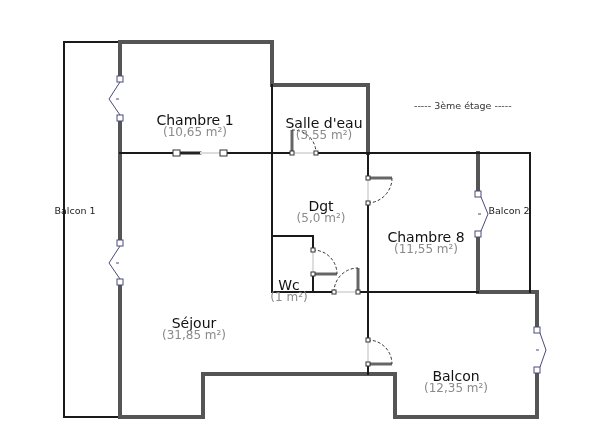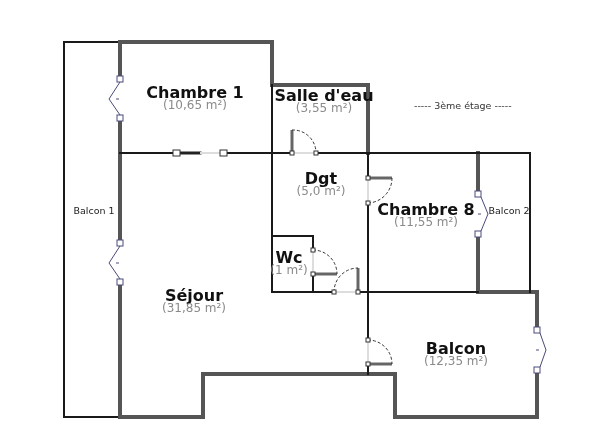--- a/index.html
+++ b/index.html
@@ -1,19 +1,19 @@
 <!DOCTYPE html>
 <html><head>
   <meta charset="utf-8">
   <style>
     html, body { margin: 0; padding: 0; background: #ffffff; }
     body { width: 600px; height: 441px; overflow: hidden; position: relative; font-family: "DejaVu Sans", "Liberation Sans", sans-serif; }
     #plan { position: absolute; left: 0; top: 0; width: 600px; height: 441px; }
     .label { position: absolute; text-align: center; white-space: nowrap; transform: translateX(-50%); }
-    .room-name { font-size: 16px; font-weight: bold; color: #111111; line-height: 12px; }
+    .room-name { font-size: 14px; font-weight: normal; color: #111111; line-height: 12px; margin-top: 27px; }
     .room-area { font-size: 12px; color: #8a8a8a; line-height: 12px; }
     .plain { font-size: 9.5px; color: #222222; }
     .floor-label { position: absolute; font-size: 9.5px; color: #333333; white-space: nowrap; text-align: center; }
     .wall-thick { stroke: #555555; stroke-width: 4; fill: none; stroke-linecap: square; }
     .wall-thin { stroke: #1a1a1a; stroke-width: 2; fill: none; stroke-linecap: square; }
     .door-arc { stroke: #333333; stroke-width: 1; fill: none; stroke-dasharray: 3 2; }
     .door-leaf { stroke: #666666; stroke-width: 3; fill: none; }
     .hinge { fill: #ffffff; stroke: #333333; stroke-width: 1; }
     .win-box { fill: #ffffff; stroke: #4a4a7a; stroke-width: 1; }
     .win-line { stroke: #4a4a7a; stroke-width: 1; fill: none; }
@@ -158,16 +158,16 @@
 <div class="label" style="left:194px; top:290px;">
   <div class="room-name">Séjour</div>
   <div class="room-area">(31,85 m²)</div>
 </div>
 
 <div class="label" style="left:456px; top:343px;">
   <div class="room-name">Balcon</div>
   <div class="room-area">(12,35 m²)</div>
 </div>
 
-<div class="label plain" style="left:94px; top:205px;">Balcon 1</div>
+<div class="label plain" style="left:75px; top:205px;">Balcon 1</div>
 <div class="label plain" style="left:509px; top:205px;">Balcon 2</div>
 
 <div class="floor-label" style="left:414px; top:100px;">----- 3ème étage -----</div>
 
 </body></html>

